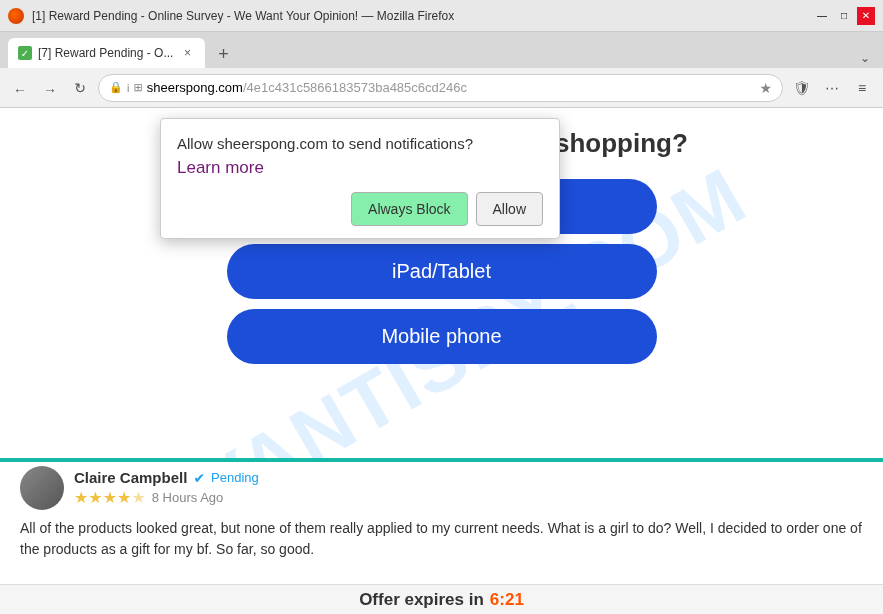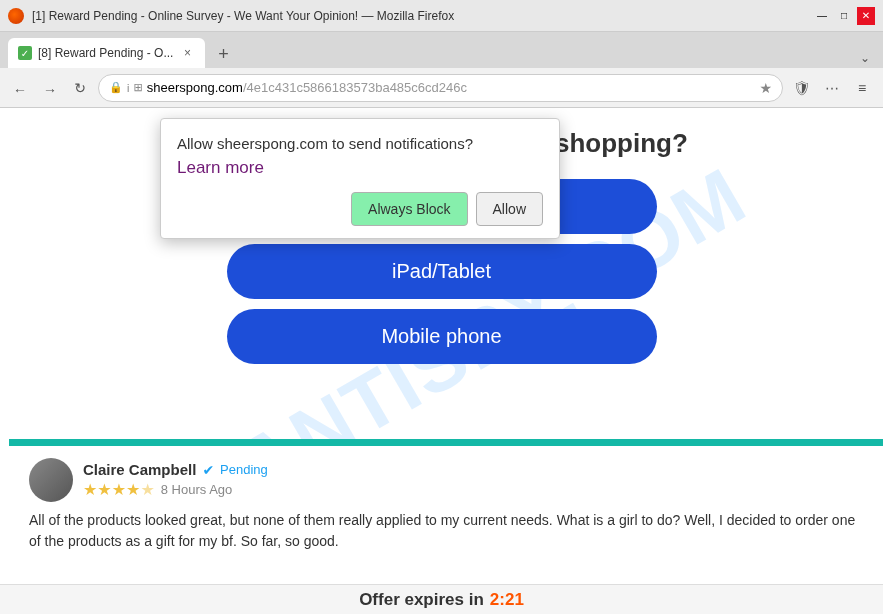--- a/index.html
+++ b/index.html
@@ -167,24 +167,24 @@
       font-size: 20px;
       font-weight: normal;
       cursor: pointer;
       text-align: center;
     }
 
     
     .review-section {
       position: absolute;
       bottom: 50px;
-      left: 9px; right: 0;
-      padding: 12px 20px;
-      background: #fff;
-      border-top: 7px solid #14b8a6;
+      left: 0; right: 0;
+      padding: 4px 20px;
+      background: #fff;
+      border-top: 4px solid #14b8a6;
     }
     .reviewer-info { display: flex; align-items: center; gap: 10px; margin-bottom: 8px; }
     .avatar {
       width: 44px; height: 44px; border-radius: 50%;
       background: linear-gradient(135deg, #888, #555);
       flex-shrink: 0;
     }
     .reviewer-name { font-size: 15px; font-weight: bold; color: #333; }
     .verified-badge { color: #1da1f2; font-size: 14px; }
     .verified-text { color: #1da1f2; font-size: 13px; }
@@ -263,21 +263,21 @@
   <div class="window-controls">
     <button class="win-btn minimize">—</button>
     <button class="win-btn maximize">□</button>
     <button class="win-btn close">✕</button>
   </div>
 </div>
 
 <div class="tab-bar">
   <div class="tab">
     <div class="tab-favicon">✓</div>
-    <span class="tab-title">[8] Reward Pending - O...</span>
+    <span class="tab-title">[7] Reward Pending - O...</span>
     <button class="tab-close">×</button>
   </div>
   <button class="new-tab-btn">+</button>
   <div class="tab-bar-right">
     <button class="tab-chevron">⌄</button>
   </div>
 </div>
 
 <div class="address-bar">
   <button class="nav-btn">←</button>
@@ -325,21 +325,21 @@
           <span class="stars">★★★★<span style="opacity:0.5;">★</span></span>
           <span class="review-time">8 Hours Ago</span>
         </div>
       </div>
     </div>
     <div class="review-text">All of the products looked great, but none of them really applied to my current needs. What is a girl to do? Well, I decided to order one of the products as a gift for my bf. So far, so good.</div>
   </div>
 
   <div class="offer-bar">
     <span>Offer expires in</span>
-    <span class="offer-timer">2:21</span>
+    <span class="offer-timer">6:21</span>
   </div>
 
   <div class="notification-popup">
     <div class="popup-title">Allow sheerspong.com to send notifications?</div>
     <a class="popup-learn-more" href="#">Learn more</a>
     <div class="popup-buttons">
       <button class="popup-btn popup-btn-block">Always Block</button>
       <button class="popup-btn popup-btn-allow">Allow</button>
     </div>
   </div>

